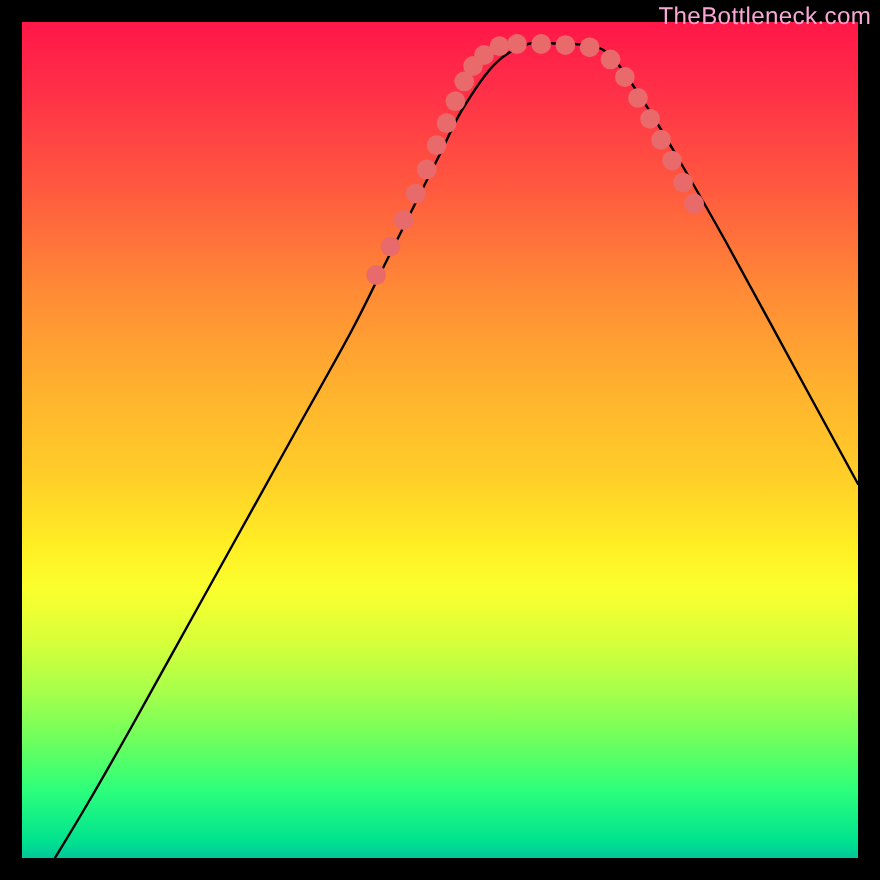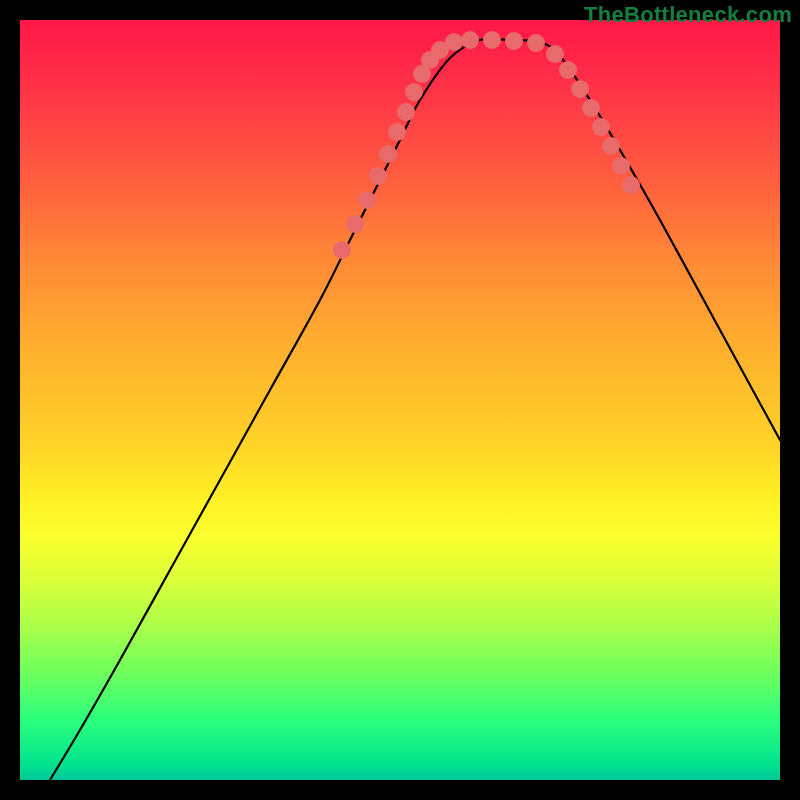--- a/index.html
+++ b/index.html
@@ -38,22 +38,22 @@
       #2cff7c 92%,
       #00e28f 98%,
       #00c79a 100%);
   }
   .watermark {
     position: absolute;
     top: 2px;
     right: 8px;
     font-family: Arial, Helvetica, sans-serif;
     font-size: 22px;
-    font-weight: 700;
-    color: #15803d;
+    font-weight: 400;
+    color: #f9a8d4;
     letter-spacing: 0.3px;
   }
   svg.curve {
     position: absolute;
     left: 20px;
     top: 20px;
     width: 760px;
     height: 760px;
     overflow: visible;
   }

